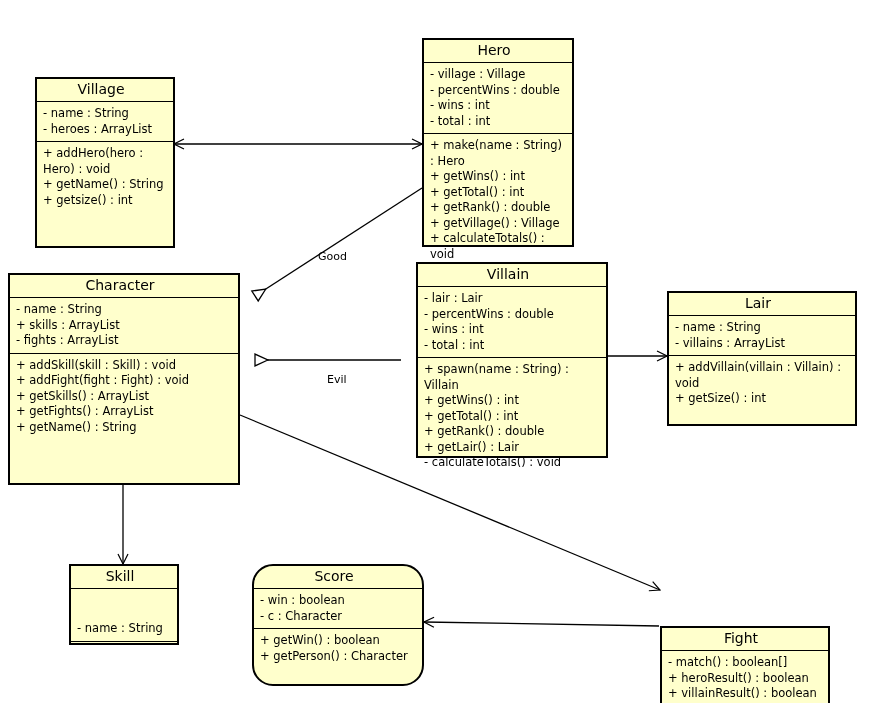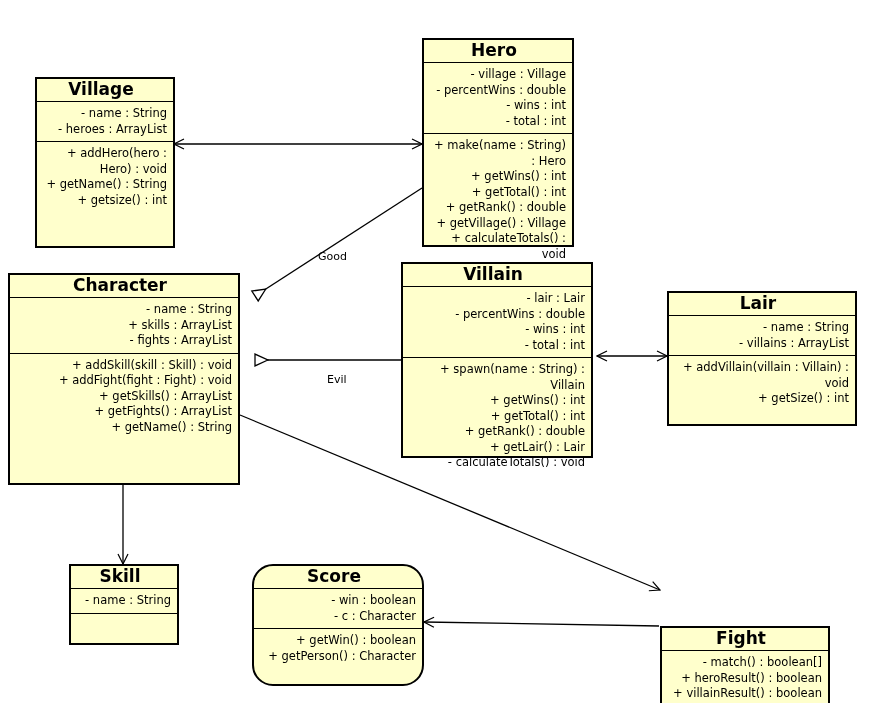--- a/index.html
+++ b/index.html
@@ -29,33 +29,32 @@
   .uml-class {
     position: absolute;
     box-sizing: border-box;
     background: #ffffcc;
     border: 2px solid #000000;
     display: flex;
     flex-direction: column;
   }
   .uml-title {
     text-align: center;
-    font-weight: bold;
-    font-size: 17px;
+    font-weight: normal;
+    font-size: 14px;
     color: #000000;
     padding: 4px 12px 5px 4px;
     border-bottom: 1.5px solid #000000;
     line-height: 13px;
   }
   .uml-section {
     padding: 4px 6px 4px 6px;
     font-size: 11.5px;
     color: #000000;
     line-height: 15.5px;
-    text-align: right;
   }
   .uml-section.attrs {
     border-bottom: 1.5px solid #000000;
   }
   .uml-section.ops {
     flex: 1 1 auto;
   }
   .uml-section.empty {
     min-height: 14px;
   }
@@ -159,21 +158,21 @@
     </div>
     <div class="uml-section ops">
       <div class="uml-row">+ addSkill(skill : Skill) : void</div>
       <div class="uml-row">+ addFight(fight : Fight) : void</div>
       <div class="uml-row">+ getSkills() : ArrayList</div>
       <div class="uml-row">+ getFights() : ArrayList</div>
       <div class="uml-row">+ getName() : String</div>
     </div>
   </div>
 
-  <div class="uml-class" style="left:401px; top:262px; width:192px; height:196px;">
+  <div class="uml-class" style="left:416px; top:262px; width:192px; height:196px;">
     <div class="uml-title">Villain</div>
     <div class="uml-section attrs">
       <div class="uml-row">- lair : Lair</div>
       <div class="uml-row">- percentWins : double</div>
       <div class="uml-row">- wins : int</div>
       <div class="uml-row">- total : int</div>
     </div>
     <div class="uml-section ops">
       <div class="uml-row">+ spawn(name : String) : Villain</div>
       <div class="uml-row">+ getWins() : int</div>
@@ -189,21 +188,21 @@
     <div class="uml-section attrs">
       <div class="uml-row">- name : String</div>
       <div class="uml-row">- villains : ArrayList</div>
     </div>
     <div class="uml-section ops">
       <div class="uml-row">+ addVillain(villain : Villain) : void</div>
       <div class="uml-row">+ getSize() : int</div>
     </div>
   </div>
 
-  <div class="uml-class" style="left:69px; top:564px; width:110px; height:81px;">
+  <div class="uml-class" style="left:69px; top:564px; width:110px; height:81px;gap:28px;">
     <div class="uml-title">Skill</div>
     <div class="uml-section attrs">
       <div class="uml-row">- name : String</div>
     </div>
     <div class="uml-section ops empty"></div>
   </div>
 
   <div class="uml-class" style="left:252px; top:564px; width:172px; height:122px;border-radius:21px;">
     <div class="uml-title">Score</div>
     <div class="uml-section attrs">

